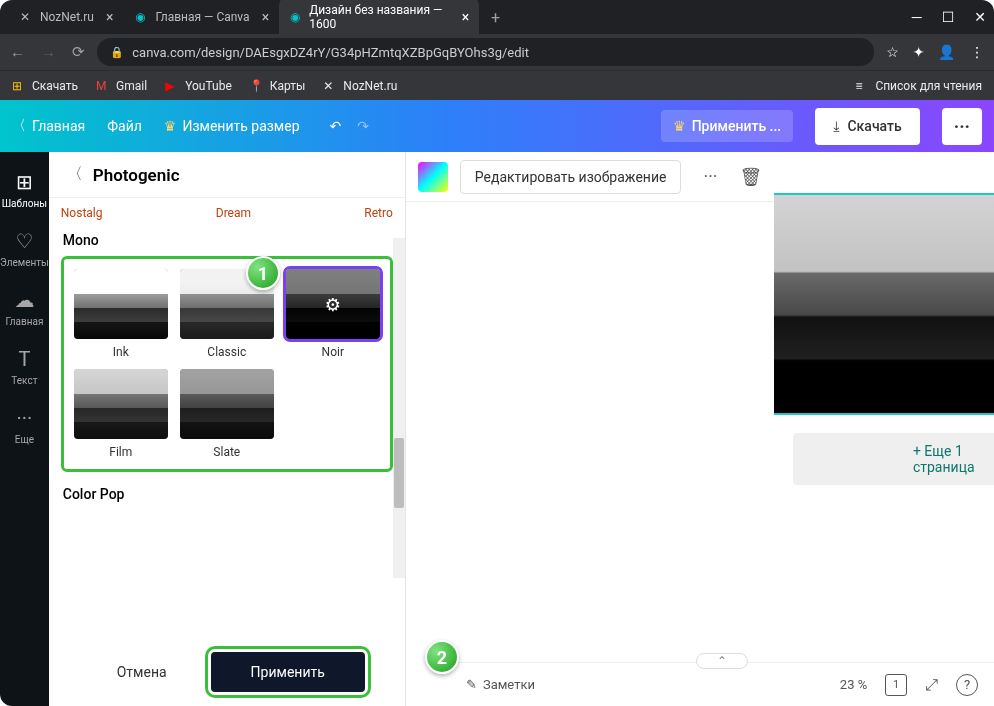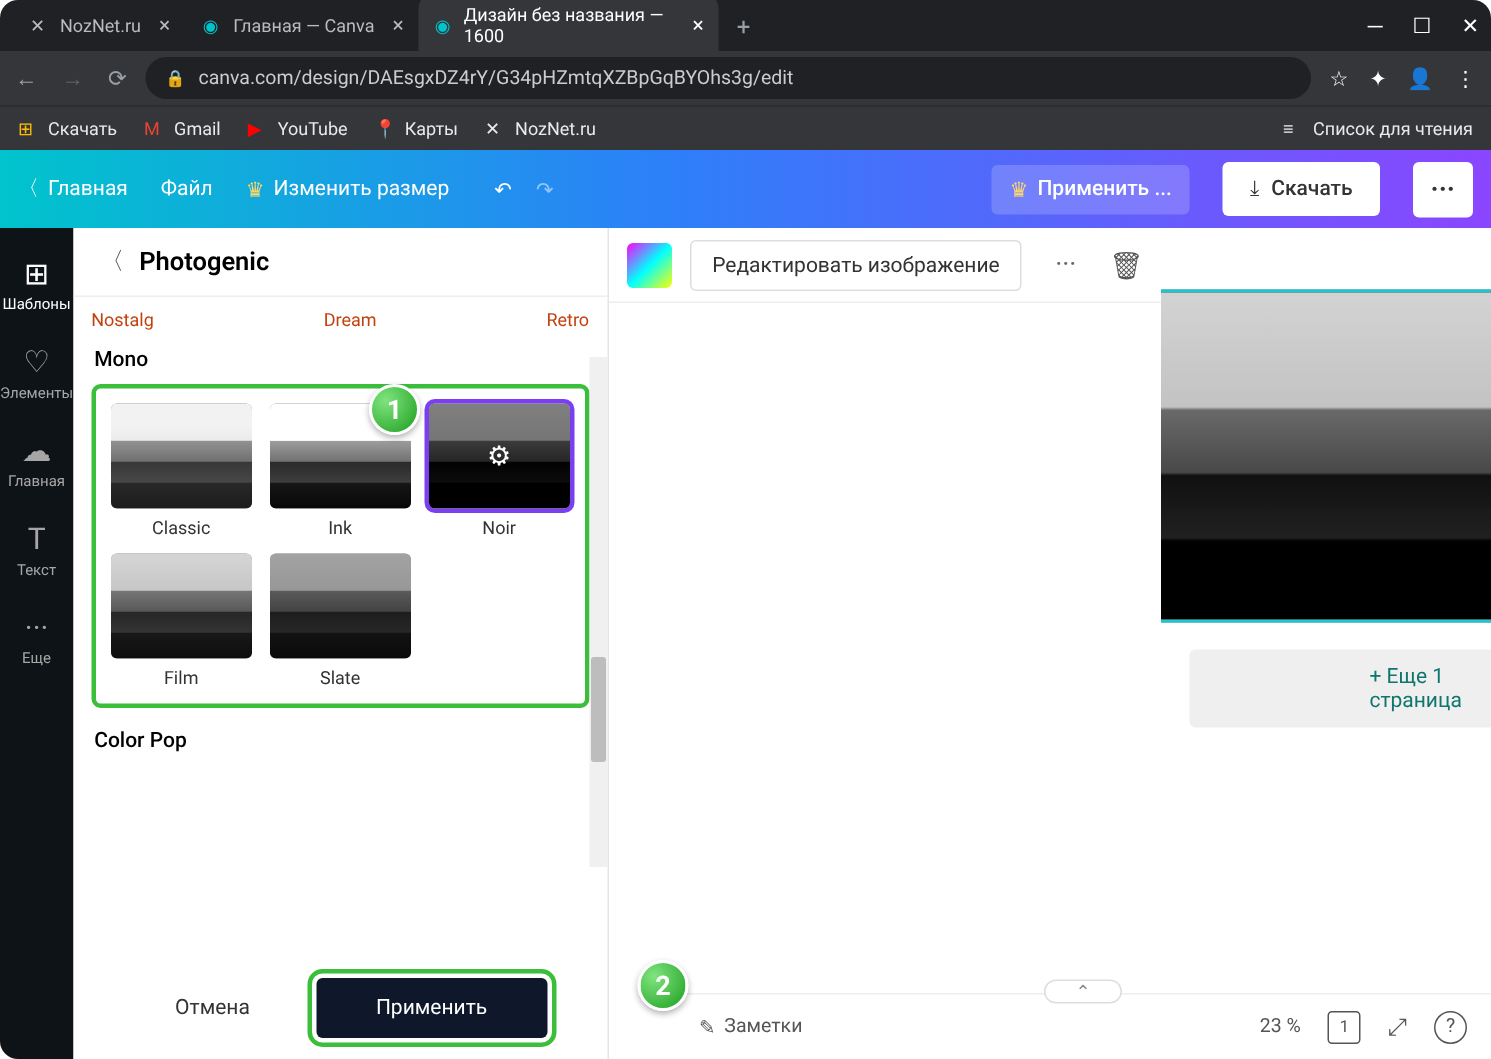--- a/index.html
+++ b/index.html
@@ -213,29 +213,29 @@
     <div class="panel-body">
       <div class="row-labels">
         <span>Nostalg</span>
         <span>Dream</span>
         <span>Retro</span>
       </div>
       <div class="section-title">Mono</div>
       <div class="filter-grid">
         <div class="filter-item">
             <div class="thumb">
+              <div class="scene ink"></div>
+            </div>
+            <span class="thumb-label">Ink</span>
+          </div>
+        <div class="filter-item">
+            <div class="thumb">
               <div class="scene light"></div>
             </div>
             <span class="thumb-label">Classic</span>
-          </div>
-        <div class="filter-item">
-            <div class="thumb">
-              <div class="scene ink"></div>
-            </div>
-            <span class="thumb-label">Ink</span>
           </div>
         <div class="filter-item">
             <div class="thumb selected">
               <div class="scene noir"></div>
               <span class="sliders-ic">⚙</span>
             </div>
             <span class="thumb-label">Noir</span>
           </div>
         <div class="filter-item">
             <div class="thumb">

